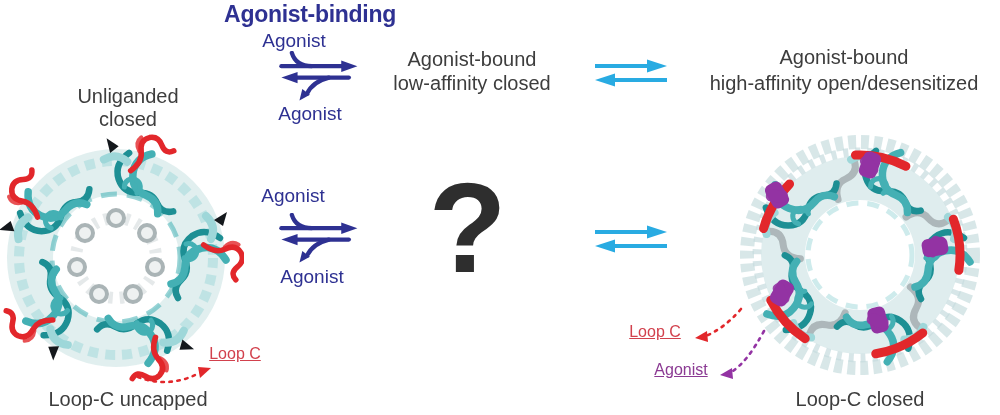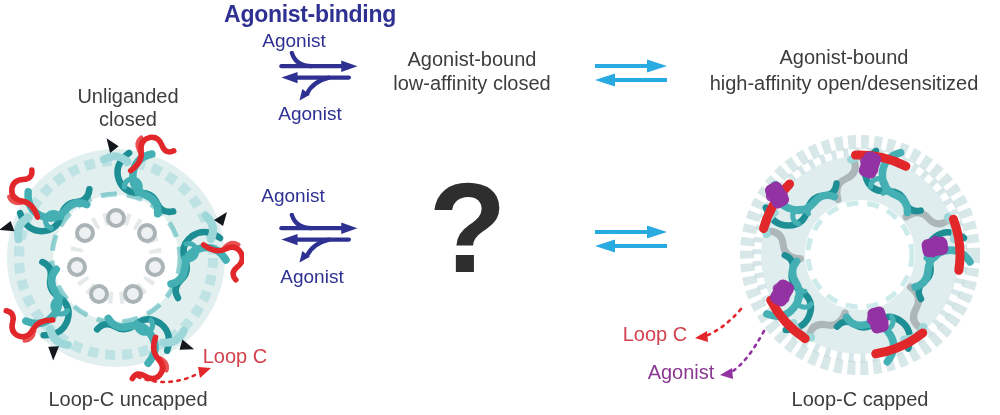--- a/index.html
+++ b/index.html
@@ -14,21 +14,21 @@
   .state-unliganded{left:43px;top:49px;width:170px;line-height:23px;margin-top:36px;}
   .state-low{left:362px;top:47px;width:220px;}
   .state-high{left:688px;top:44px;width:312px;line-height:26px;}
   .agl{font-size:19px;color:var(--navy);}
   .ag-top-in{left:259px;top:30px;width:70px;}
   .ag-top-out{left:272px;top:103px;width:76px;}
   .ag-mid-in{left:258px;top:185px;width:70px;}
   .ag-mid-out{left:274px;top:266px;width:76px;}
   .qmark{left:420px;top:164px;width:95px;font-size:128px;font-weight:bold;line-height:1;
          color:var(--text-strong);}
-  .callout{font-size:20px;}
+  .callout{font-size:16px;text-decoration:underline;}
   .loopc-left{left:201px;top:345px;width:68px;color:var(--red-label);}
   .loopc-right{left:621px;top:323px;width:68px;color:var(--red-label);}
   .agonist-right{left:640px;top:361px;width:82px;color:var(--purple-label);}
   .caption{font-size:20px;}
   .cap-left{left:28px;top:388px;width:200px;}
   .cap-right{left:757px;top:388px;width:206px;}
   svg.abs{position:absolute;pointer-events:none;}
 </style>
 </head>
 <body>
@@ -182,15 +182,15 @@
       <path d="M 764,331 C 753,351 744,363 733,371" fill="none" stroke="var(--purple)" stroke-width="2.6" stroke-dasharray="2.5 5.5" stroke-linecap="round"></path>
       <polygon points="720,375 732,368 733,379" fill="var(--purple)"></polygon>
     </g>
   </svg>
 
   <div class="t callout loopc-left">Loop C</div>
   <div class="t callout loopc-right">Loop C</div>
   <div class="t callout agonist-right">Agonist</div>
 
   <div class="t caption cap-left">Loop-C uncapped</div>
-  <div class="t caption cap-right">Loop-C capped</div>
+  <div class="t caption cap-right">Loop-C closed</div>
 
 </div>
 
 </body></html>

